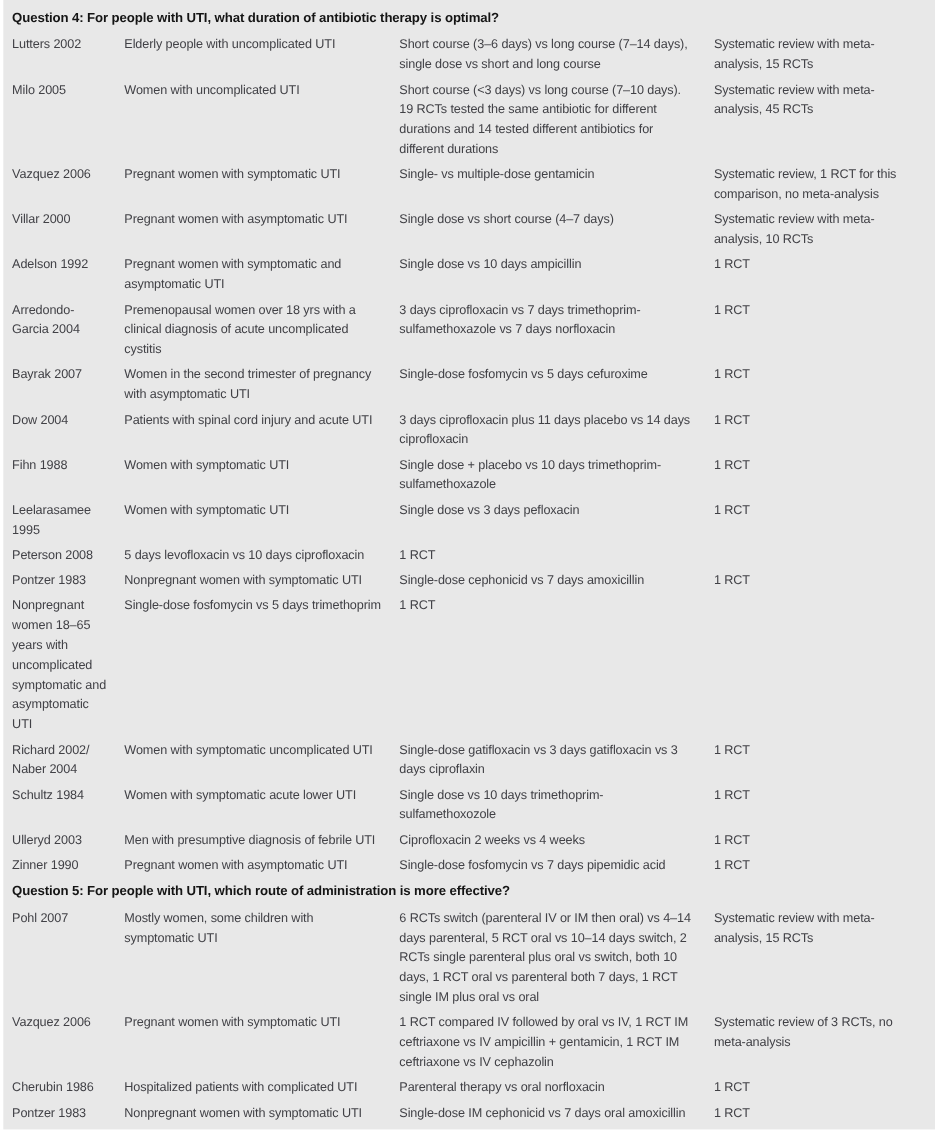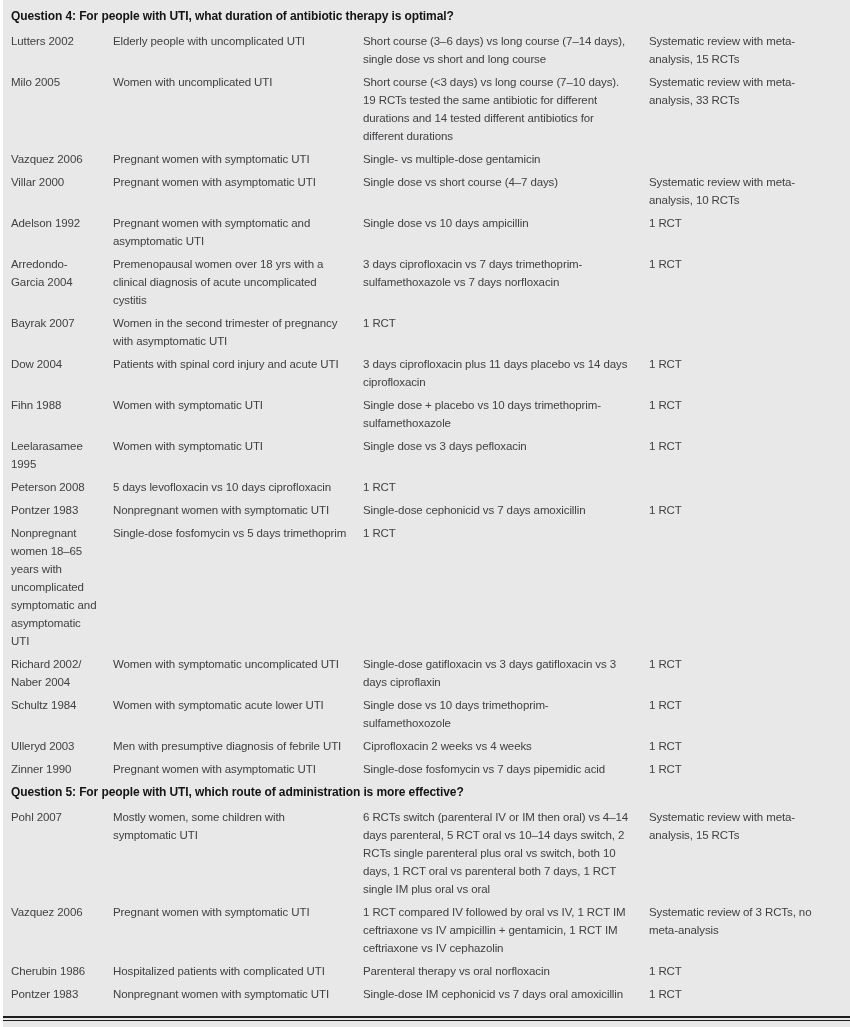--- a/index.html
+++ b/index.html
@@ -68,26 +68,27 @@
         <div class="row">
           <div class="cell">Lutters 2002</div>
           <div class="cell">Elderly people with uncomplicated UTI</div>
           <div class="cell">Short course (3–6 days) vs long course (7–14 days), single dose vs short and long course</div>
           <div class="cell">Systematic review with meta-analysis, 15 RCTs</div>
         </div>
         <div class="row">
           <div class="cell">Milo 2005</div>
           <div class="cell">Women with uncomplicated UTI</div>
           <div class="cell">Short course (&lt;3 days) vs long course (7–10 days). 19 RCTs tested the same antibiotic for different durations and 14 tested different antibiotics for different durations</div>
-          <div class="cell">Systematic review with meta-analysis, 33 RCTs</div>
+          <div class="cell">Systematic review with meta-analysis, 45 RCTs</div>
         </div>
         <div class="row">
           <div class="cell">Vazquez 2006</div>
           <div class="cell">Pregnant women with symptomatic UTI</div>
           <div class="cell">Single- vs multiple-dose gentamicin</div>
+          <div class="cell">Systematic review, 1 RCT for this comparison, no meta-analysis</div>
         </div>
         <div class="row">
           <div class="cell">Villar 2000</div>
           <div class="cell">Pregnant women with asymptomatic UTI</div>
           <div class="cell">Single dose vs short course (4–7 days)</div>
           <div class="cell">Systematic review with meta-analysis, 10 RCTs</div>
         </div>
         <div class="row">
           <div class="cell">Adelson 1992</div>
           <div class="cell">Pregnant women with symptomatic and asymptomatic UTI</div>
@@ -97,20 +98,21 @@
         <div class="row">
           <div class="cell">Arredondo-
 Garcia 2004</div>
           <div class="cell">Premenopausal women over 18 yrs with a clinical diagnosis of acute uncomplicated cystitis</div>
           <div class="cell">3 days ciprofloxacin vs 7 days trimethoprim-sulfamethoxazole vs 7 days norfloxacin</div>
           <div class="cell">1 RCT</div>
         </div>
         <div class="row">
           <div class="cell">Bayrak 2007</div>
           <div class="cell">Women in the second trimester of pregnancy with asymptomatic UTI</div>
+          <div class="cell">Single-dose fosfomycin vs 5 days cefuroxime</div>
           <div class="cell">1 RCT</div>
         </div>
         <div class="row">
           <div class="cell">Dow 2004</div>
           <div class="cell">Patients with spinal cord injury and acute UTI</div>
           <div class="cell">3 days ciprofloxacin plus 11 days placebo vs 14 days ciprofloxacin</div>
           <div class="cell">1 RCT</div>
         </div>
         <div class="row">
           <div class="cell">Fihn 1988</div>

